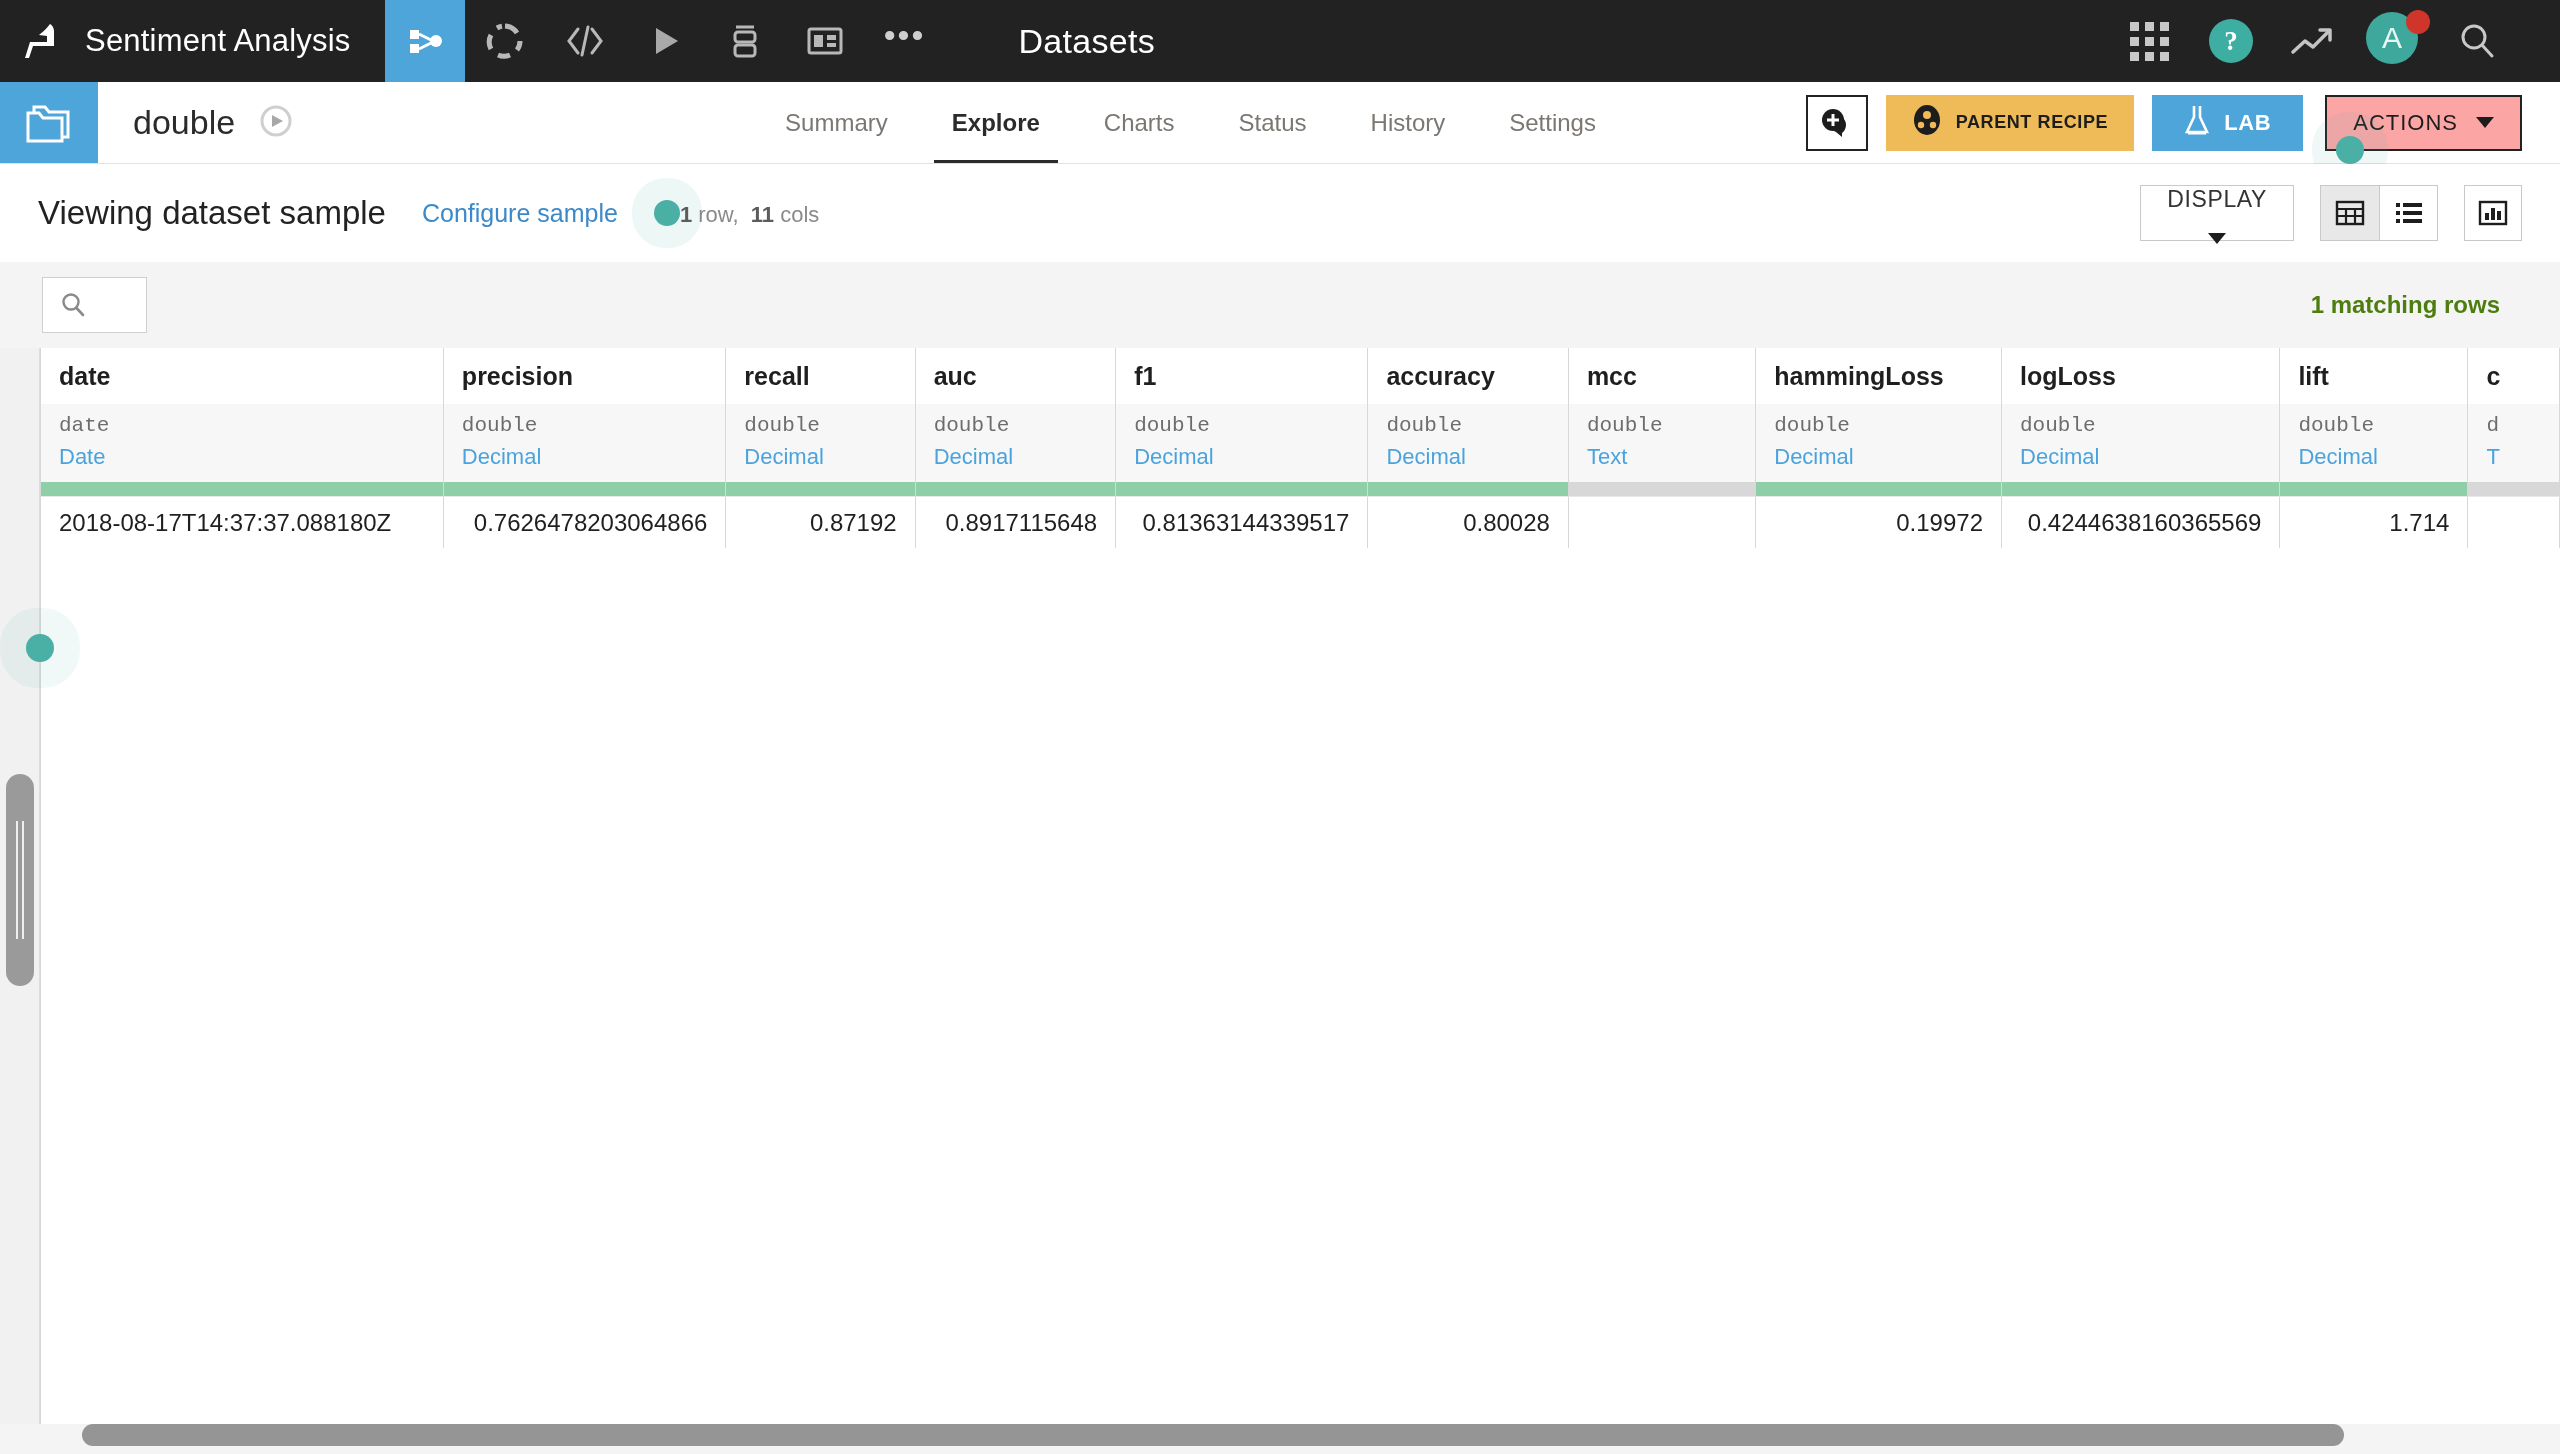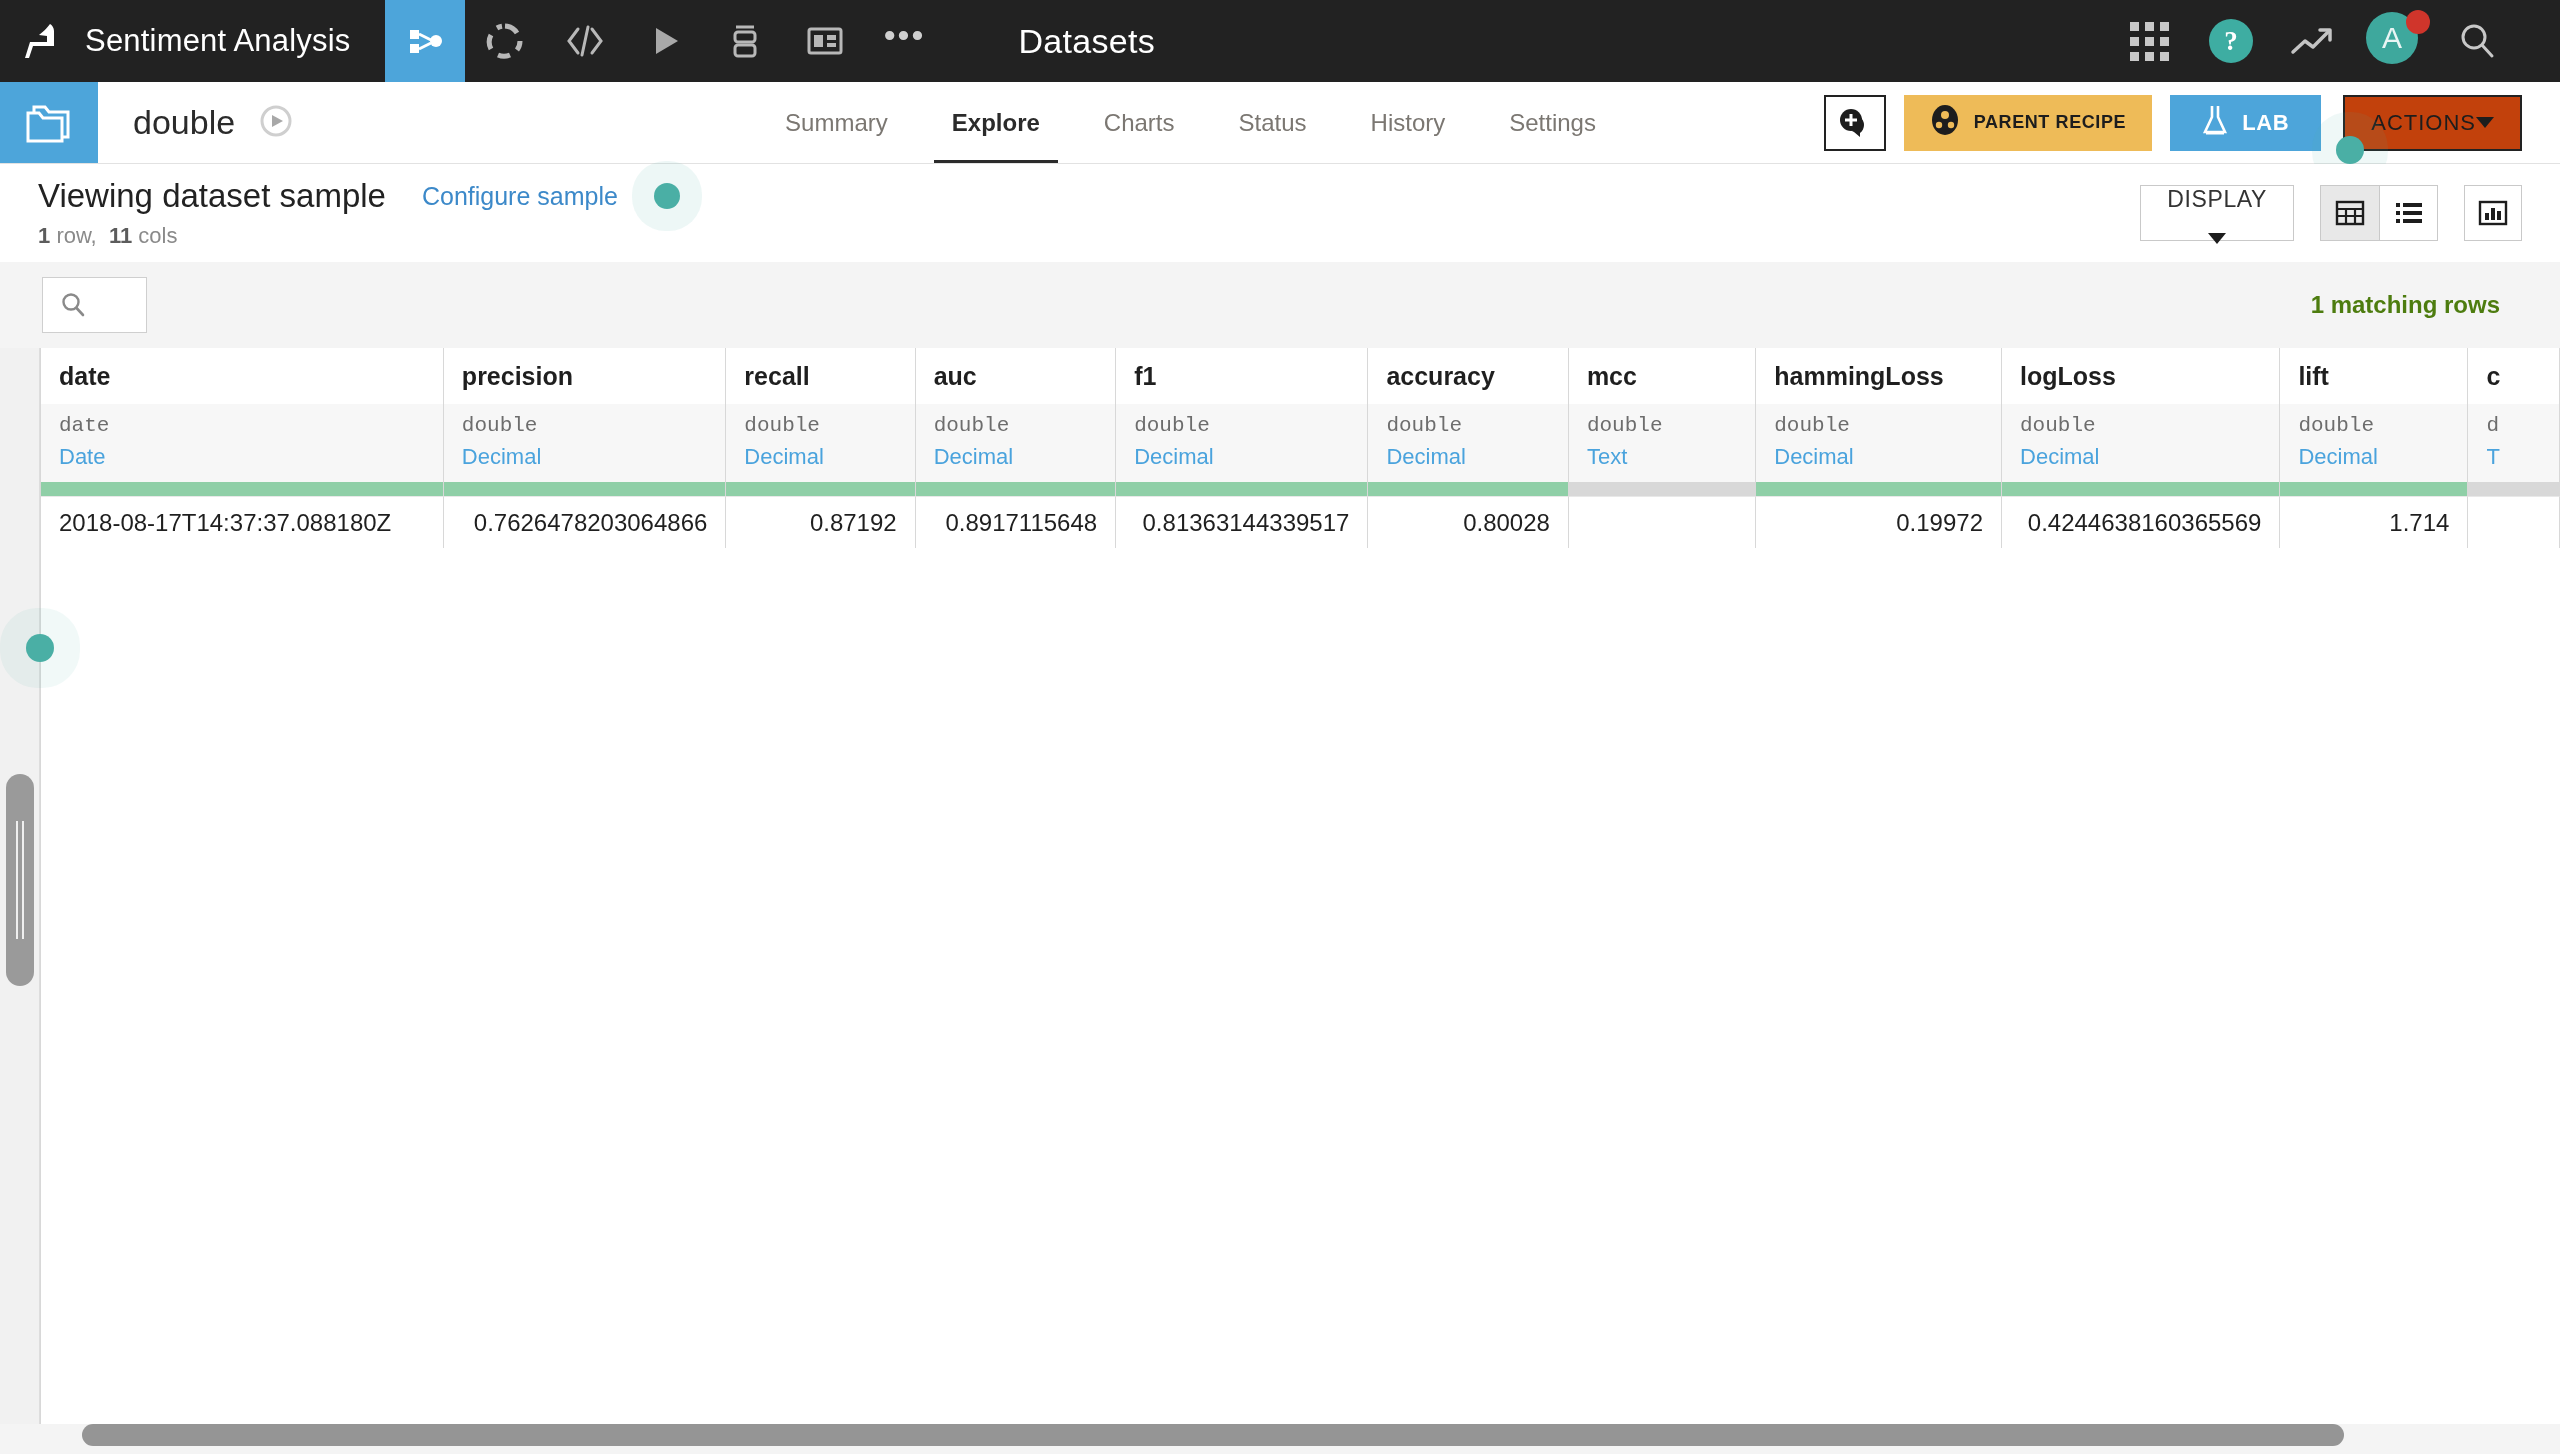--- a/index.html
+++ b/index.html
@@ -102,43 +102,43 @@
     height:56px; background:#eebb58; color:#1d1d1d; display:flex; align-items:center;
     gap:14px; padding: 0 26px; font-size:18px; font-weight:700; letter-spacing:0.6px;
     cursor:pointer; margin-right:18px;
   }
   .btn-lab {
     height:56px; background:#4da5da; color:#ffffff; display:flex; align-items:center;
     gap:14px; padding: 0 32px; font-size:22px; font-weight:700; letter-spacing:0.6px;
     cursor:pointer;
   }
   .btn-actions {
-    height:56px; background:#c2410c; border:2px solid #222; color:#1d1d1d;
-    display:flex; align-items:center; padding: 0 26px;
+    height:56px; background:#fca5a5; border:2px solid #222; color:#1d1d1d;
+    display:flex; align-items:center; gap:18px; padding: 0 26px;
     font-size:22px; font-weight:400; letter-spacing:1px; cursor:pointer;
     margin-left: 22px;
   }
   .caret { width:0;height:0;border-left:9px solid transparent;border-right:9px solid transparent;border-top:11px solid #1d1d1d; }
 
   .teal-dot {
     width:26px; height:26px; border-radius:50%; background:#4aafa5; display:inline-block;
     box-shadow: 0 0 0 22px rgba(74,175,165,0.10);
   }
   .dot-lab-actions {
     position:absolute; right: 196px; top: 54px;
     width:28px; height:28px; border-radius:50%; background:#4aafa5;
     box-shadow: 0 0 0 24px rgba(74,175,165,0.09);
   }
 
   
   .samplebar {
     height: 98px; background:#ffffff; display:flex; align-items:center;
     padding: 0 38px 0 38px; position:relative;
   }
-  .sb-left { display:flex; flex-direction:column; justify-content:center; }
+  .sb-left { display:flex; flex-direction:row; justify-content:center; }
   .sb-row1 { display:flex; align-items:center; gap: 36px; }
   .sb-title { font-size: 33px; color:#222; font-weight:400; }
   .sb-configure { font-size:25px; color:#3c89c9; cursor:pointer; }
   .sb-row2 { font-size:22px; color:#8a8a8a; margin-top: 8px; }
   .sb-row2 b { color:#5c5c5c; font-weight:700; }
   .sb-right { margin-left:auto; display:flex; align-items:center; gap: 26px; }
   .display-btn {
     height:56px; border:1px solid #c9c9c9; background:#fff; display:flex; align-items:center;
     gap:20px; padding: 0 26px; font-size:23px; color:#333; letter-spacing:0.6px; cursor:pointer;flex-direction:column;
   }

